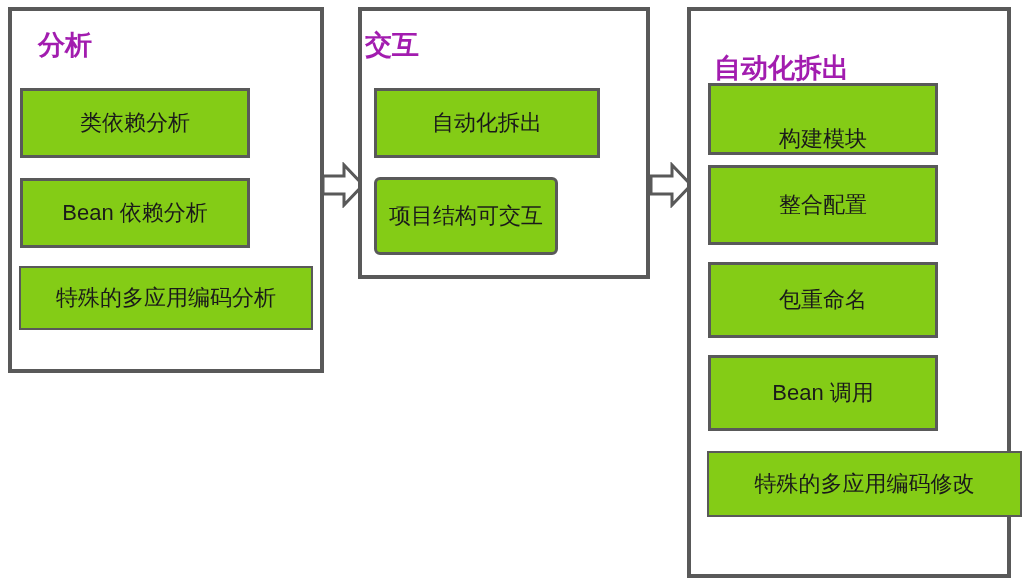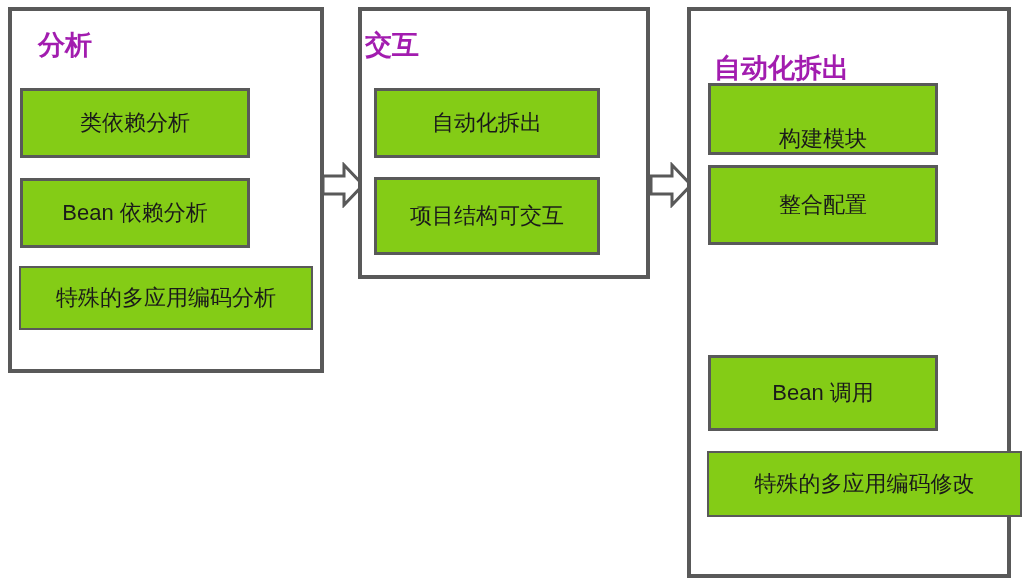--- a/index.html
+++ b/index.html
@@ -73,21 +73,21 @@
   #s1-item-2    { left: 20px;  top: 178px; width: 230px; height: 70px; }
   #s1-item-3    { left: 19px;  top: 266px; width: 294px; height: 64px; }
 
   
   #arrow-1 { left: 322px; top: 162px; width: 42px; height: 46px; }
 
   
   #stage-2      { left: 358px; top: 7px;   width: 292px; height: 272px; }
   #stage-2-title{ left: 365px; top: 30px; }
   #s2-item-1    { left: 374px; top: 88px;  width: 226px; height: 70px; }
-  #s2-item-2    { left: 374px; top: 177px; width: 226px; height: 78px; }
+  #s2-item-2    { left: 374px; top: 177px; width: 184px; height: 78px; border-radius: 6px; }
 
   
   #arrow-2 { left: 650px; top: 162px; width: 42px; height: 46px; }
 
   
   #stage-3      { left: 687px; top: 7px;   width: 324px; height: 571px; }
   #stage-3-title{ left: 714px; top: 30px; margin-top: 23px; }
   #s3-item-1    { left: 708px; top: 83px;  width: 230px; height: 72px; align-items: flex-end; }
   #s3-item-2    { left: 708px; top: 165px; width: 230px; height: 80px; }
   #s3-item-3    { left: 708px; top: 262px; width: 230px; height: 76px; }
@@ -136,20 +136,23 @@
 
   <div class="stage" id="stage-3"></div>
   <div class="stage-title" id="stage-3-title">自动化拆出</div>
 
   <div class="item" id="s3-item-1">
     <span class="item-label">构建模块</span>
   </div>
   <div class="item" id="s3-item-2">
     <span class="item-label">整合配置</span>
   </div>
+  <div class="item" id="s3-item-3">
+    <span class="item-label">包重命名</span>
+  </div>
   <div class="item" id="s3-item-4">
     <span class="item-label">Bean 调用</span>
   </div>
   <div class="item item-wide" id="s3-item-5">
     <span class="item-label">特殊的多应用编码修改</span>
   </div>
 
 </div>
 
 </body></html>

